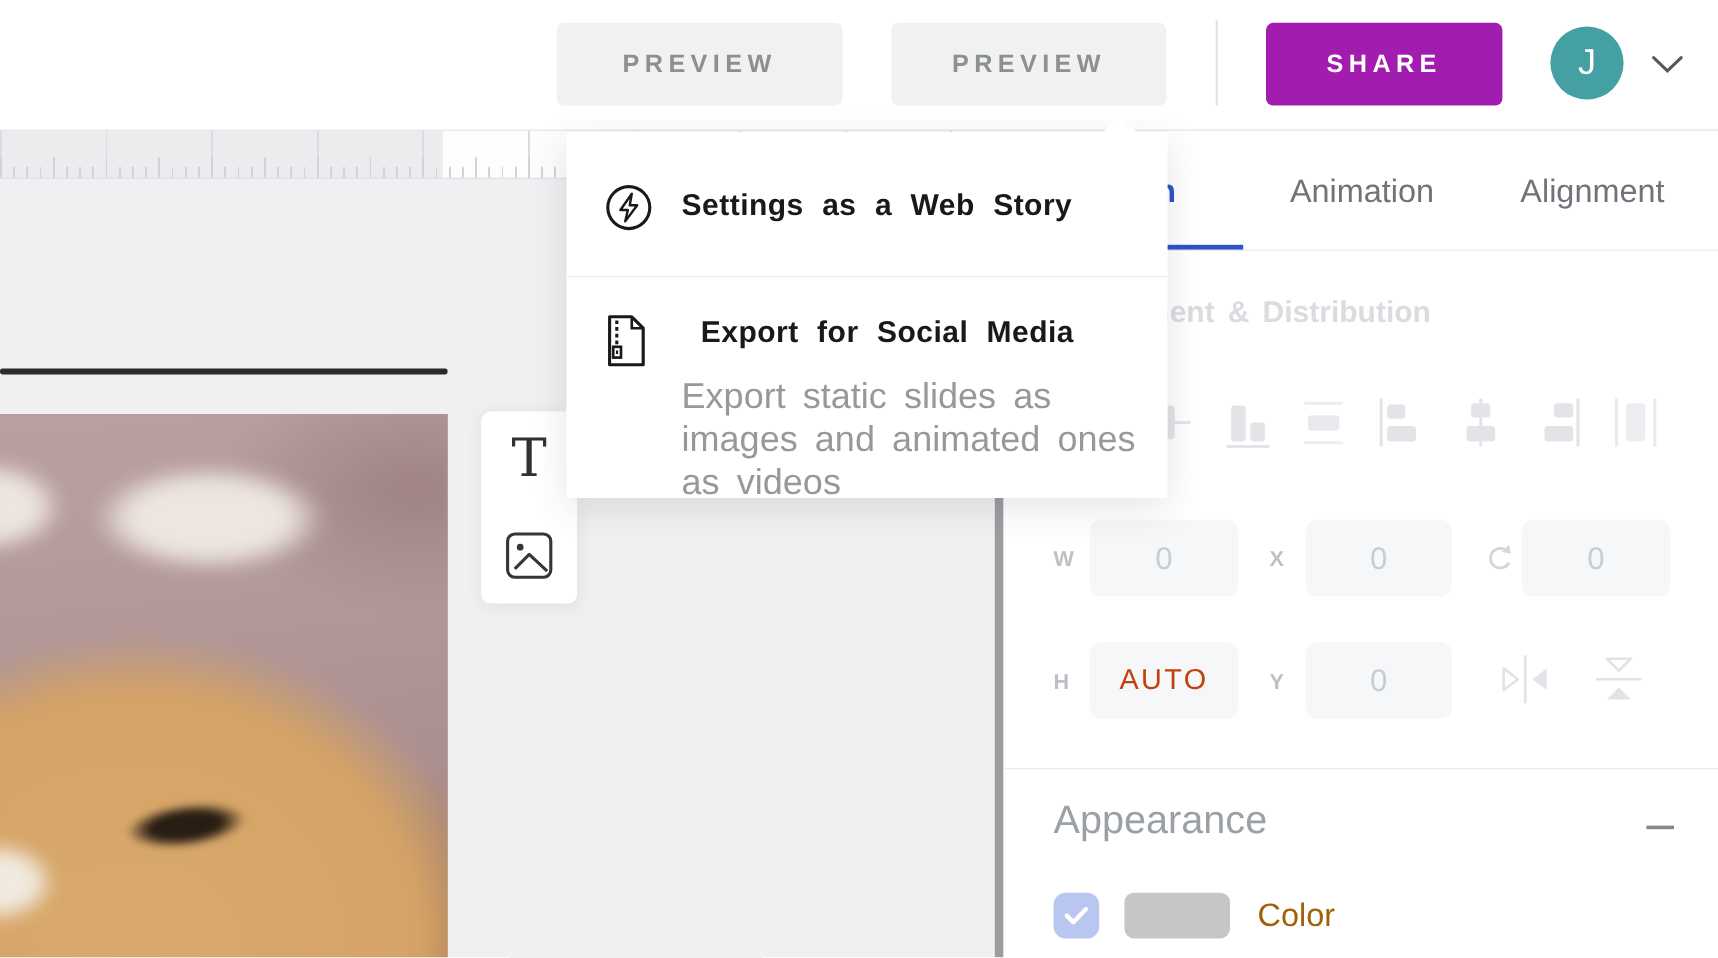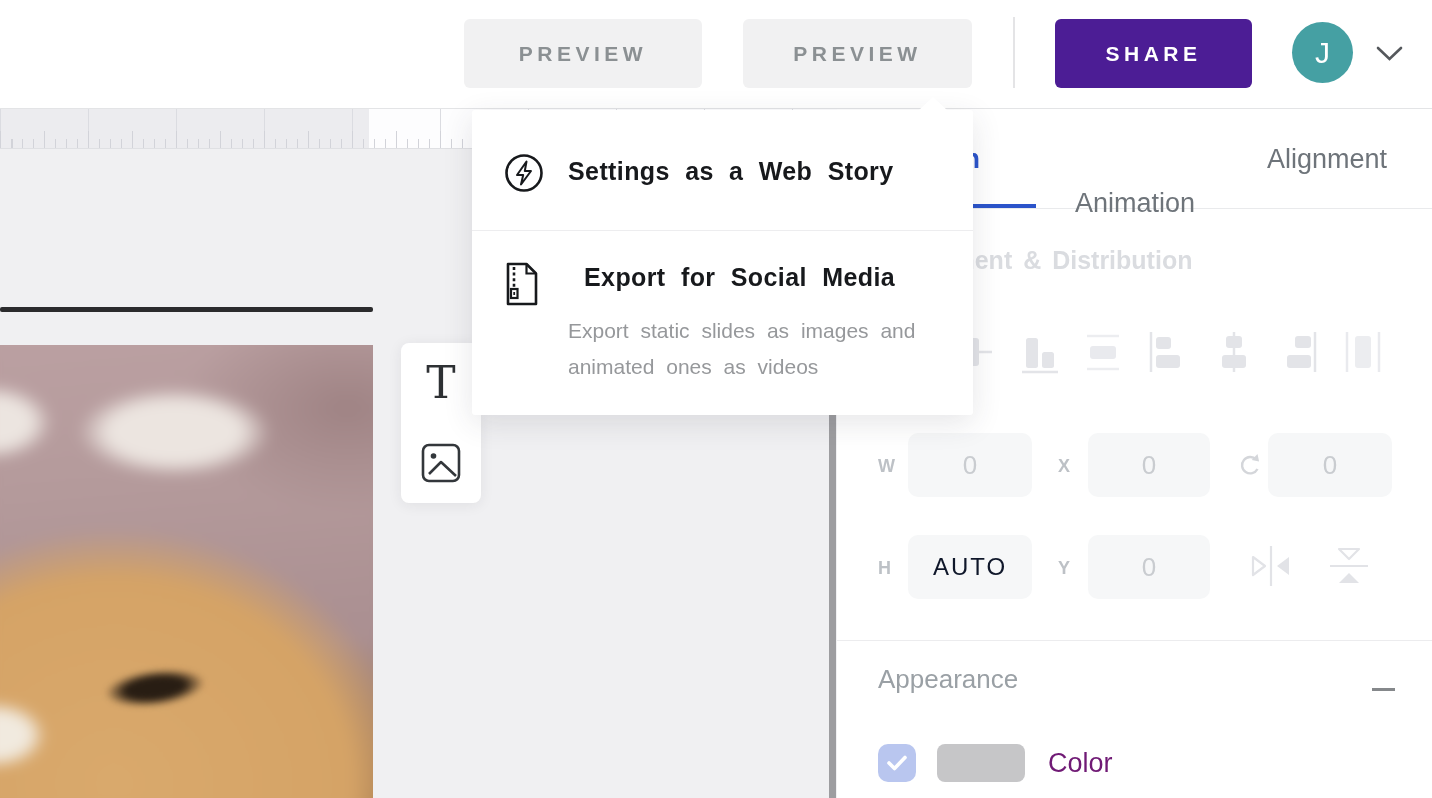--- a/index.html
+++ b/index.html
@@ -8,21 +8,21 @@
 
   
   .topbar{position:absolute;left:0;top:0;width:1432px;height:108px;background:#fff;
           border-bottom:1px solid #e3e4e6;z-index:10;}
   .hbtn{position:absolute;top:19px;height:69px;border:none;border-radius:6px;cursor:pointer;
         background:#f1f1f2;color:#8b9093;font-family:inherit;
         font-size:21px;font-weight:bold;letter-spacing:4.5px;}
   .hbtn.preview{left:464px;width:238px;}
   .hbtn.publish{left:743px;width:229px;}
   .hdr-divider{position:absolute;left:1013px;top:17px;width:2px;height:71px;background:#e4e4e6;}
-  .hbtn.share{left:1055px;width:197px;background:#4c1d95;color:#ffffff;}
+  .hbtn.share{left:1055px;width:197px;background:#a21caf;color:#ffffff;}
   .avatar{position:absolute;left:1292px;top:22px;width:61px;height:61px;border-radius:50%;
           background:#45a0a3;color:#fff;display:flex;align-items:center;justify-content:center;
           font-size:30px;cursor:pointer;}
   .hdr-chevron{position:absolute;left:1376px;top:46px;cursor:pointer;}
 
   
   .ruler{position:absolute;left:0;top:108px;width:837px;height:40px;background:#ececef;
          border-bottom:1px solid #dfe0e3;z-index:1;}
   .ruler .page-zone{position:absolute;left:369px;top:0;right:0;bottom:0;background:#fdfdfe;}
   .ruler .t-small{position:absolute;left:0;right:0;bottom:0;height:9px;
@@ -59,61 +59,61 @@
   .t-glyph{font-family:"DejaVu Serif",serif;font-size:44px;line-height:1;color:#2e3134;}
 
   
   .scroll-thumb{position:absolute;left:829px;top:415px;width:7px;height:383px;background:#9d9da0;}
 
   
   .panel{position:absolute;left:837px;top:108px;width:595px;height:690px;background:#fff;z-index:2;}
   .tabs{position:absolute;left:0;top:0;width:595px;height:100px;border-bottom:1px solid #e9eaec;}
   .tab{position:absolute;top:36px;transform:translateX(-50%);font-size:27px;color:#6e747a;cursor:pointer;white-space:nowrap;}
   .tab.design{left:98px;color:#2b54ca;font-weight:bold;}
-  .tab.animation{left:298px;margin-top:44px;}
+  .tab.animation{left:298px;}
   .tab.settings{left:490px;}
   .tab-underline{position:absolute;left:31px;top:96px;width:168px;height:4px;background:#2b54ca;}
 
   .sec-title{position:absolute;left:53px;top:138px;font-size:25px;font-weight:bold;
              color:#dadce0;word-spacing:4px;white-space:nowrap;}
   .al-icon{position:absolute;top:220px;width:44px;height:48px;cursor:pointer;}
 
   .fld-label{position:absolute;width:30px;font-size:18px;font-weight:bold;color:#bdc1c6;
              letter-spacing:1px;}
   .fld{position:absolute;width:120px;height:62px;background:#f6f7f8;border:none;border-radius:10px;
        text-align:center;font-family:inherit;font-size:26px;color:#c9ccd0;outline:none;}
-  .fld.auto{color:#0f172a;letter-spacing:2px;font-size:24px;}
+  .fld.auto{color:#c2410c;letter-spacing:2px;font-size:24px;}
   .tf-icon{position:absolute;cursor:pointer;}
 
   .panel-divider{position:absolute;left:0;top:532px;width:595px;height:1px;background:#ececee;}
-  .appearance-title{position:absolute;left:41px;top:556px;font-size:26px;color:#9aa0a5;text-align:right;}
+  .appearance-title{position:absolute;left:41px;top:556px;font-size:33px;color:#9aa0a5;text-align:right;}
   .collapse-minus{position:absolute;left:535px;top:580px;width:23px;height:3px;background:#85888b;cursor:pointer;}
   .chk{position:absolute;left:41px;top:636px;width:38px;height:38px;border-radius:10px;
        background:#b9c6ef;display:flex;align-items:center;justify-content:center;cursor:pointer;}
   .swatch{position:absolute;left:100px;top:636px;width:88px;height:38px;border-radius:8px;
           background:#c6c6c8;cursor:pointer;}
-  .color-label{position:absolute;left:211px;top:640px;font-size:27px;color:#701a75;}
+  .color-label{position:absolute;left:211px;top:640px;font-size:27px;color:#a16207;}
 
   
   .dropdown{position:absolute;left:472px;top:110px;width:501px;height:305px;background:#fff;
             border-radius:3px;box-shadow:0 8px 30px rgba(50,50,65,0.12);z-index:50;}
   .dd-pointer{position:absolute;left:446px;top:-13px;width:0;height:0;
               border-left:15px solid transparent;border-right:15px solid transparent;
               border-bottom:14px solid #ffffff;}
   .dd-item{position:absolute;left:0;width:501px;cursor:pointer;}
   .dd-item.one{top:0;height:120px;}
   .dd-item.two{top:121px;height:184px;}
   .dd-divider{position:absolute;left:0;top:120px;width:501px;height:1px;background:#ededef;}
   .dd-icon1{position:absolute;left:31px;top:42px;}
   .dd-icon2{position:absolute;left:33px;top:30px;}
   .dd-title{position:absolute;left:96px;font-size:25px;font-weight:bold;color:#17191c;
             word-spacing:8px;letter-spacing:0.4px;white-space:nowrap;}
   .dd-item.one .dd-title{top:47px;}
   .dd-item.two .dd-title{top:32px;margin-left:16px;}
-  .dd-desc{position:absolute;left:96px;top:82px;width:380px;font-size:21px;line-height:36px;
+  .dd-desc{position:absolute;left:96px;top:82px;width:380px;font-size:30px;line-height:36px;
            color:#96989b;word-spacing:6px;}
 </style>
 </head>
 <body>
 
 <div class="stage">
 
   <div class="ruler">
     <div class="page-zone"></div>
     <div class="t-section"></div>

